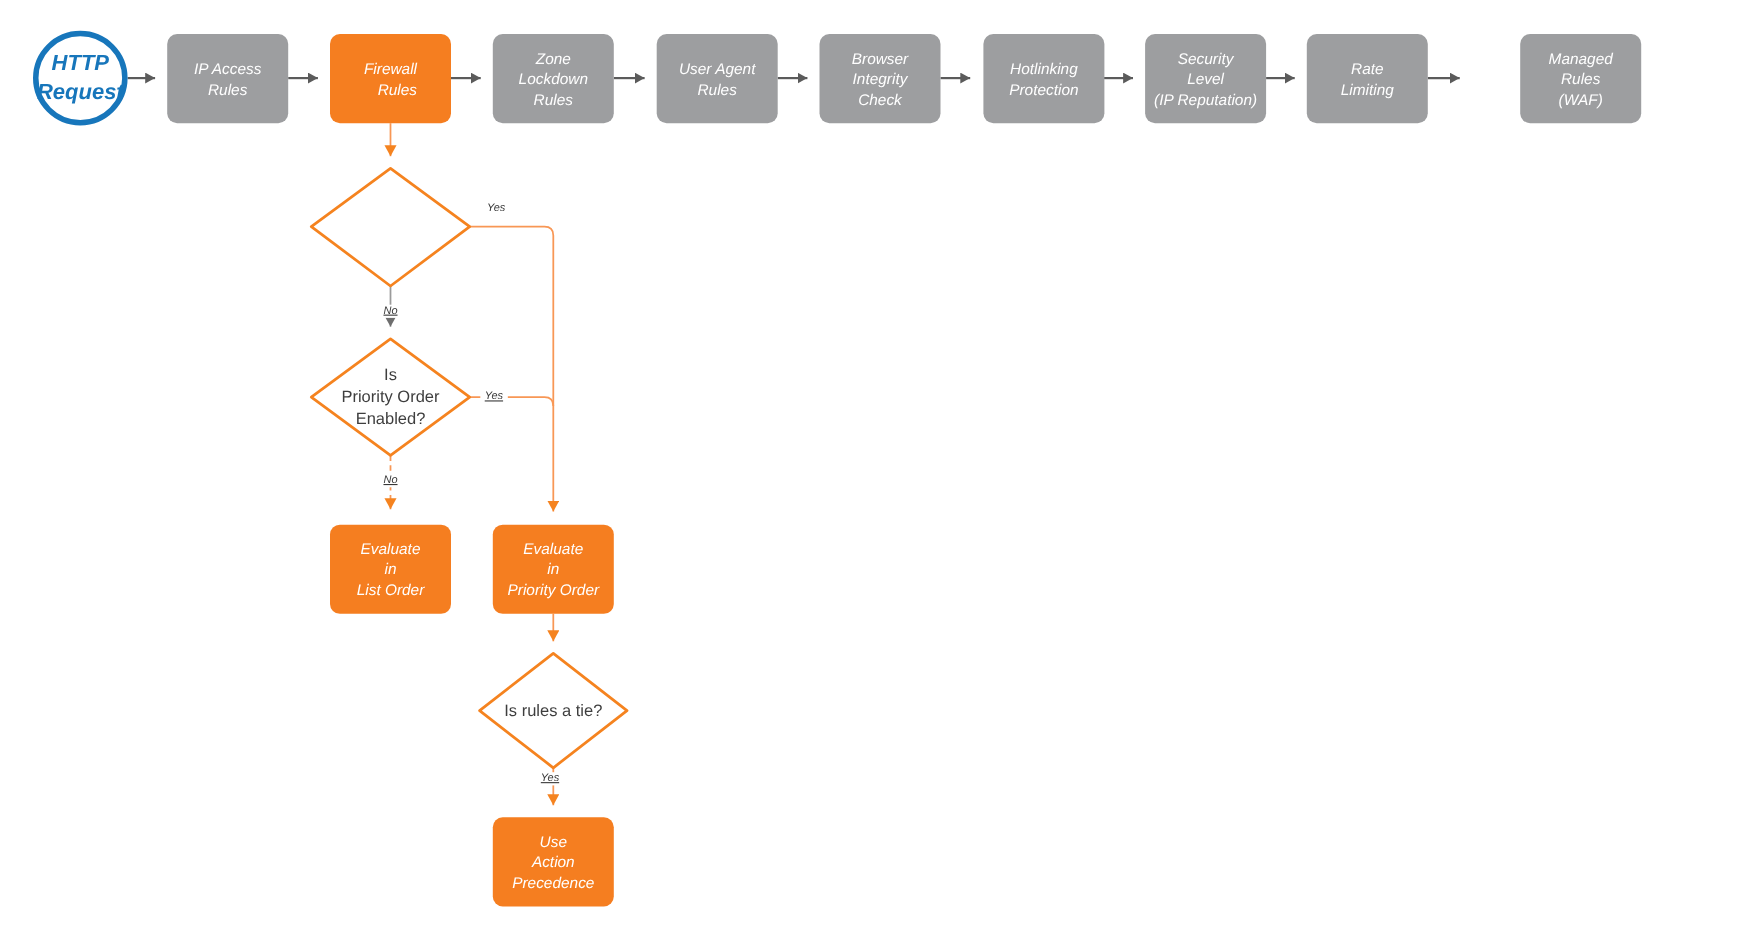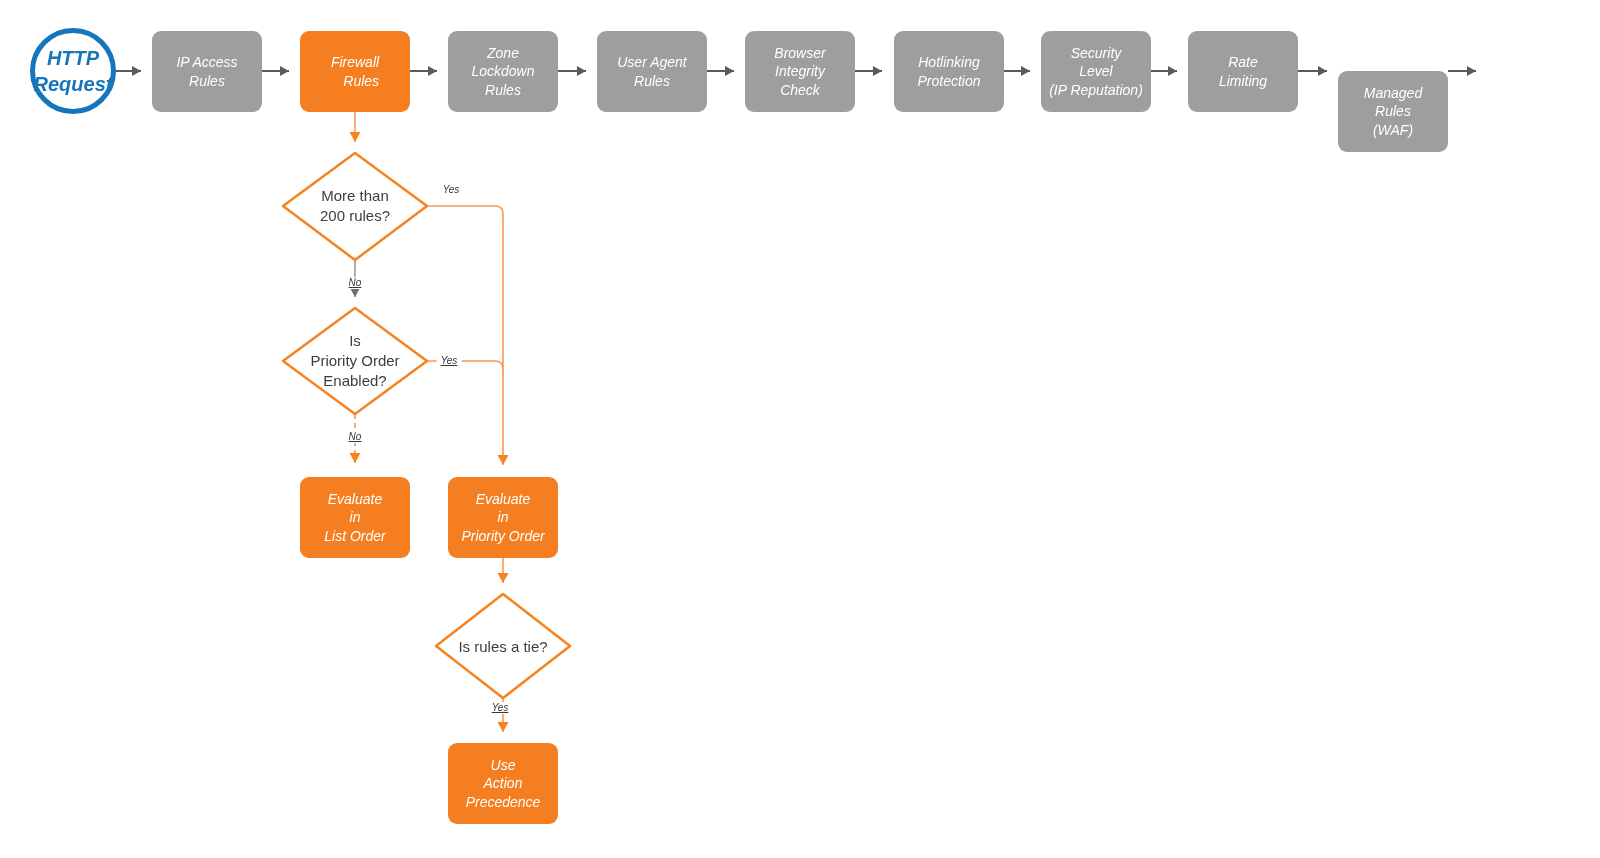--- a/index.html
+++ b/index.html
@@ -34,21 +34,21 @@
   .circle.start{left:30px;top:28px;width:86px;height:86px;background:var(--white);
         border:5px solid var(--blue);color:var(--blue);}
   .circle.end{left:1487px;top:31px;width:80px;height:80px;background:var(--blue);
         color:var(--white);}
   .diamond-label{color:var(--text-dark);font-size:15px;line-height:1.35;}
   .edge-label{position:absolute;transform:translate(-50%,-50%);font-style:italic;
         font-size:10px;color:var(--label-dark);line-height:1;}
   .edge-label.halo{background:var(--white);padding:1px 4px;text-decoration:underline;}
 
   .s1{left:152px;} .s2{left:300px;text-align:right;} .s3{left:448px;} .s4{left:597px;} .s5{left:745px;}
-  .s6{left:894px;} .s7{left:1041px;} .s8{left:1188px;} .s9{left:1338px;margin-top:40px;}
+  .s6{left:894px;} .s7{left:1041px;} .s8{left:1188px;} .s9{left:1382px;}
 
   .d1-label{left:283px;top:182px;width:144px;height:48px;}
   .d2-label{left:277px;top:329px;width:156px;height:64px;}
   .d3-label{left:433px;top:637px;width:140px;height:20px;}
 
   .list-order{left:300px;top:477px;}
   .priority-order{left:448px;top:477px;}
   .action-precedence{left:448px;top:743px;}
 
   .edge-top{stroke:var(--connector-gray);stroke-width:2;fill:none;}
@@ -119,22 +119,20 @@
   <div class="node step gray s8">Rate
 Limiting</div>
   <div class="node step gray s7">Security
 Level
 (IP Reputation)</div>
   <div class="node step gray s9">Managed
 Rules
 (WAF)</div>
 
 
-  <div class="node diamond-label d1-label">More than
-200 rules?</div>
   <div class="node diamond-label d2-label">Is
 Priority Order
 Enabled?</div>
   <div class="node diamond-label d3-label">Is rules a tie?</div>
 
   <div class="node outcome list-order">Evaluate
 in
 List Order</div>
   <div class="node outcome priority-order">Evaluate
 in

